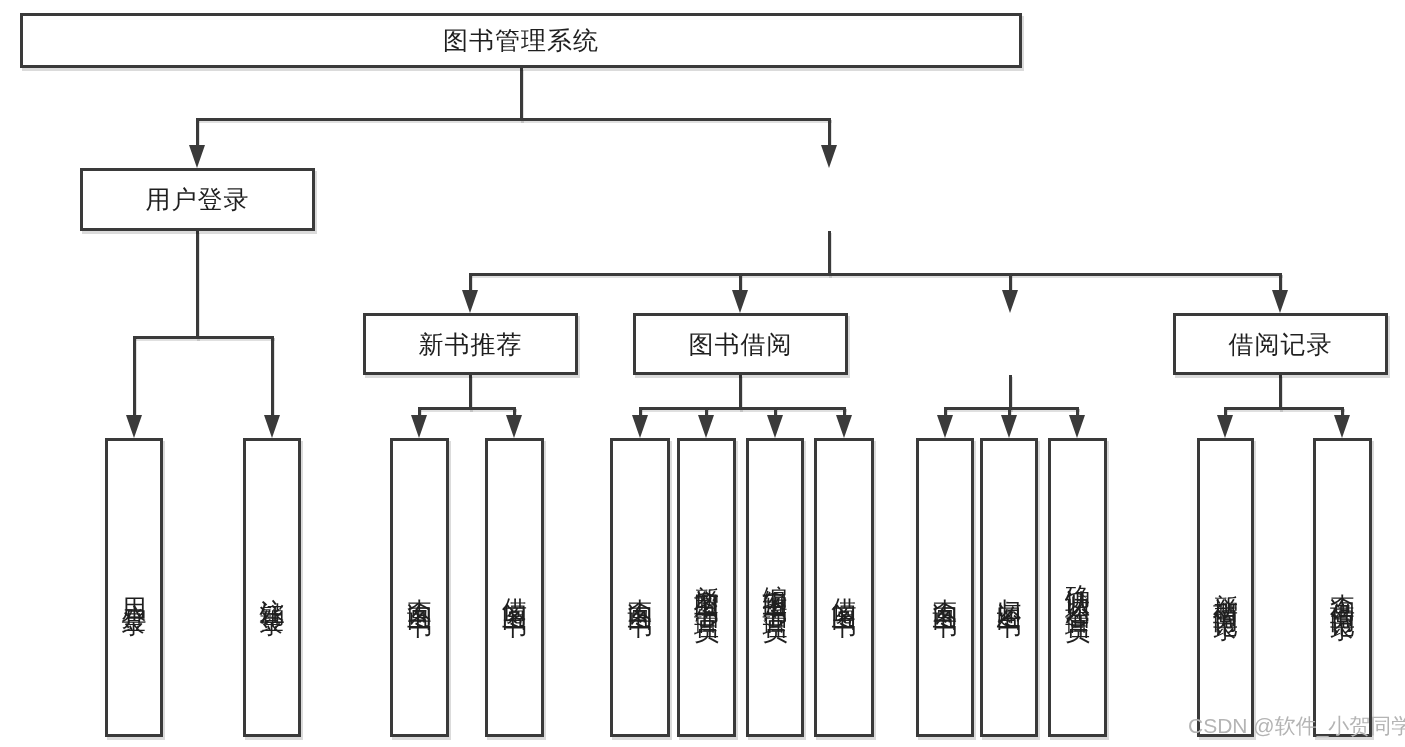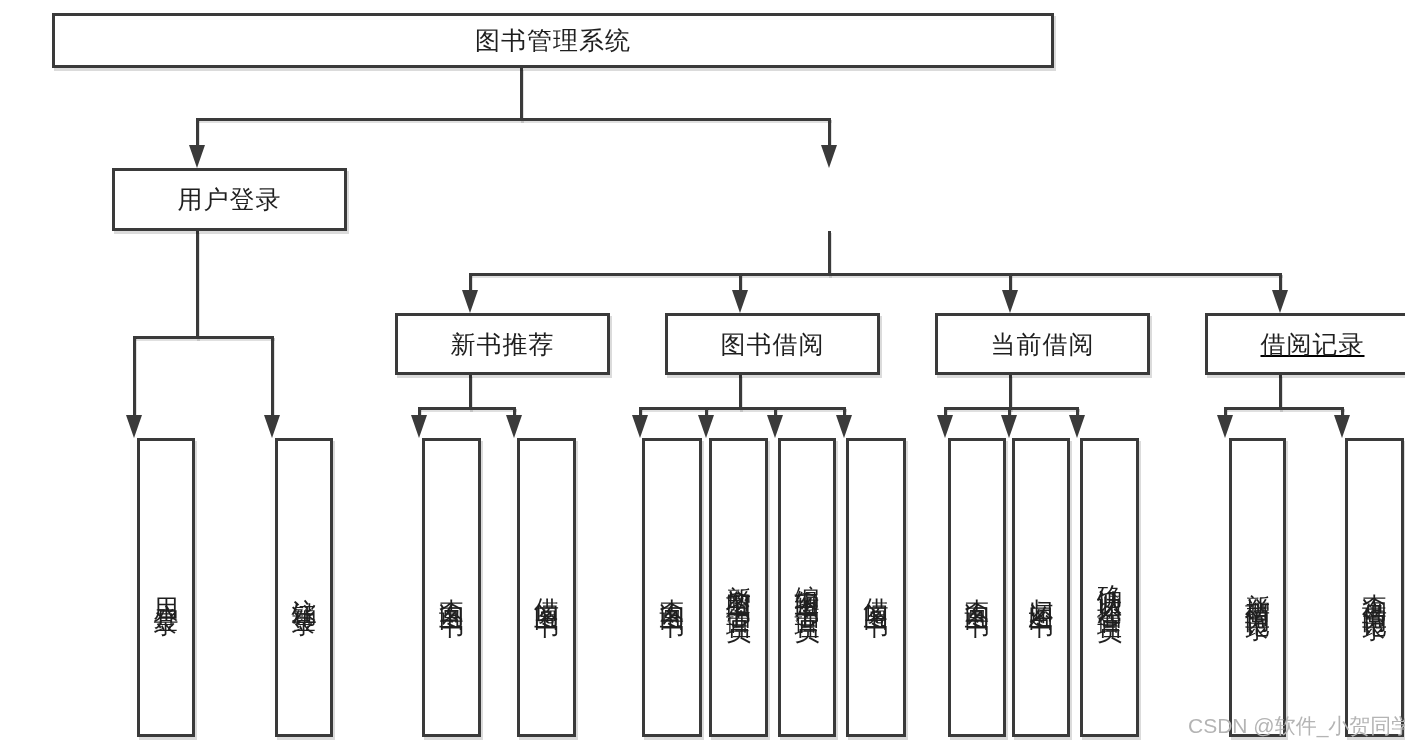--- a/index.html
+++ b/index.html
@@ -11,21 +11,20 @@
     font-family:"Liberation Sans","DejaVu Sans",sans-serif;
   }
   .node{
     position:absolute;
     box-sizing:border-box;
     background:var(--node-bg,#ffffff);
     border:3px solid var(--line,#3a3a3a);
     display:flex;align-items:center;justify-content:center;
     box-shadow:2px 3px 0 rgba(0,0,0,0.14);
     z-index:2;
-    margin-left:32px;
   }
   .h-label{
     font-size:25px;color:var(--text,#1f1f1f);
     letter-spacing:1px;white-space:nowrap;
   }
   .v-label{
     writing-mode:vertical-rl;
     text-orientation:mixed;
     font-size:25px;line-height:1;
     letter-spacing:5px;
@@ -116,24 +115,21 @@
     </div>
     <div class="node" style="left: 80px; top: 168px; width: 235px; height: 63px;">
       <span class="h-label">用户登录</span>
     </div>
     <div class="node" style="left: 363px; top: 313px; width: 215px; height: 62px;">
       <span class="h-label">新书推荐</span>
     </div>
     <div class="node" style="left: 633px; top: 313px; width: 215px; height: 62px;">
       <span class="h-label">图书借阅</span>
     </div>
-    <div class="node" style="left: 903px; top: 313px; width: 215px; height: 62px;">
-      <span class="h-label">当前借阅</span>
-    </div>
-    <div class="node" style="left: 1173px; top: 313px; width: 215px; height: 62px; text-decoration: underline;">
+    <div class="node" style="left: 1173px; top: 313px; width: 215px; height: 62px;">
       <span class="h-label">借阅记录</span>
     </div>
     <div class="node" style="left: 105px; top: 438px; width: 58px; height: 299px;">
       <span class="v-label">用户登录</span>
     </div>
     <div class="node" style="left: 243px; top: 438px; width: 58px; height: 299px;">
       <span class="v-label">注销登录</span>
     </div>
     <div class="node" style="left: 390px; top: 438px; width: 59px; height: 299px;">
       <span class="v-label">查询图书</span>

